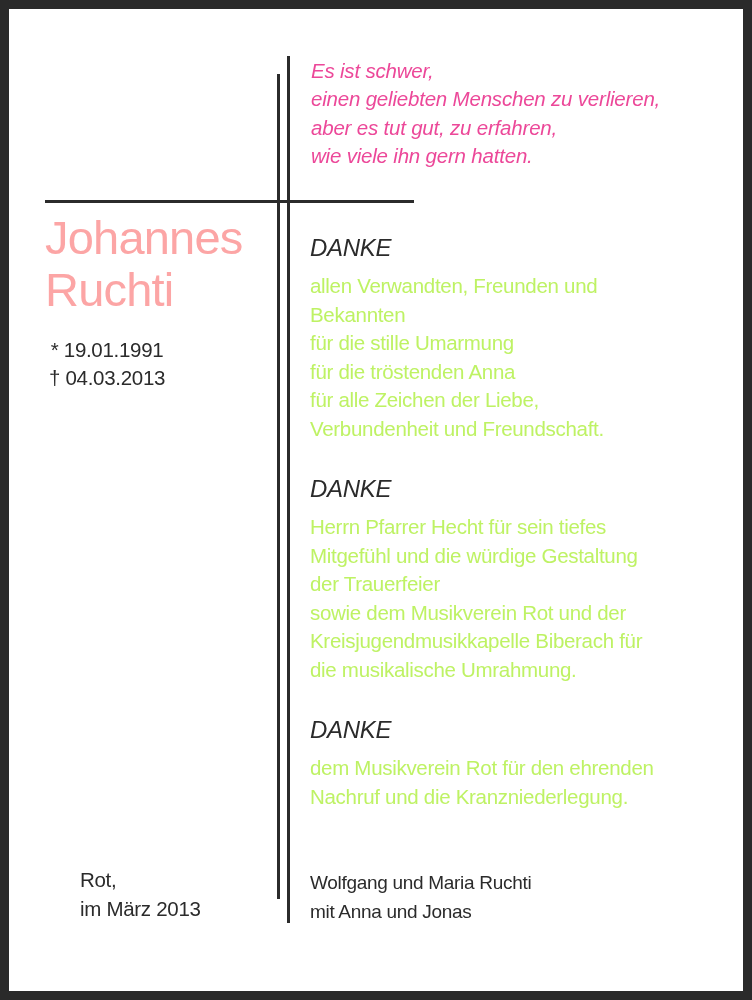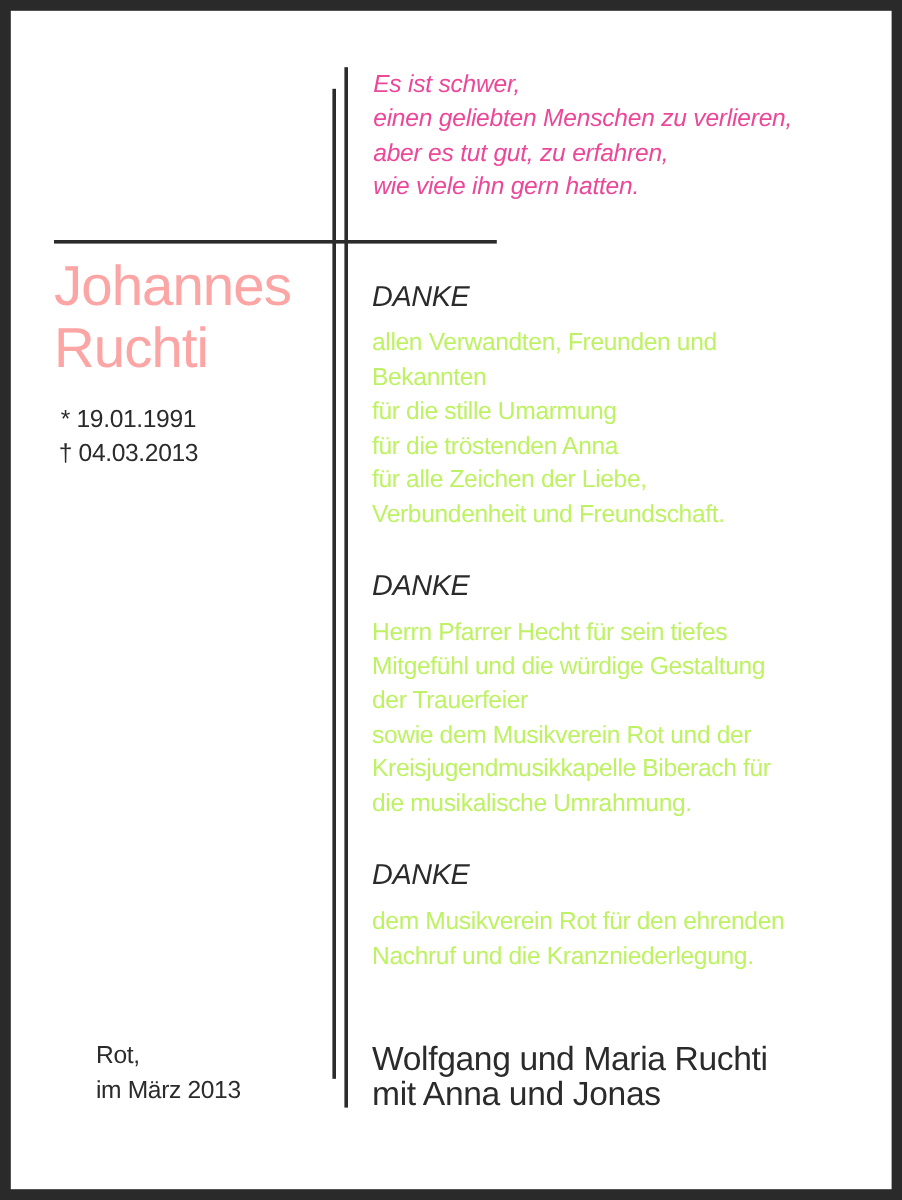--- a/index.html
+++ b/index.html
@@ -97,21 +97,21 @@
       left: 46px;
       top: 866px;
       font-size: 20.5px;
       line-height: 28.5px;
       letter-spacing: -0.3px;
       margin-left: 34px;
     }
     .signature {
       left: 310px;
       top: 869px;
-      font-size: 28px;
+      font-size: 19px;
       line-height: 28.5px;
       letter-spacing: -0.3px;
     }
   </style>
 </head>
 <body>
 
 <div class="card"></div>
 
 <div class="line vline-left"></div>

